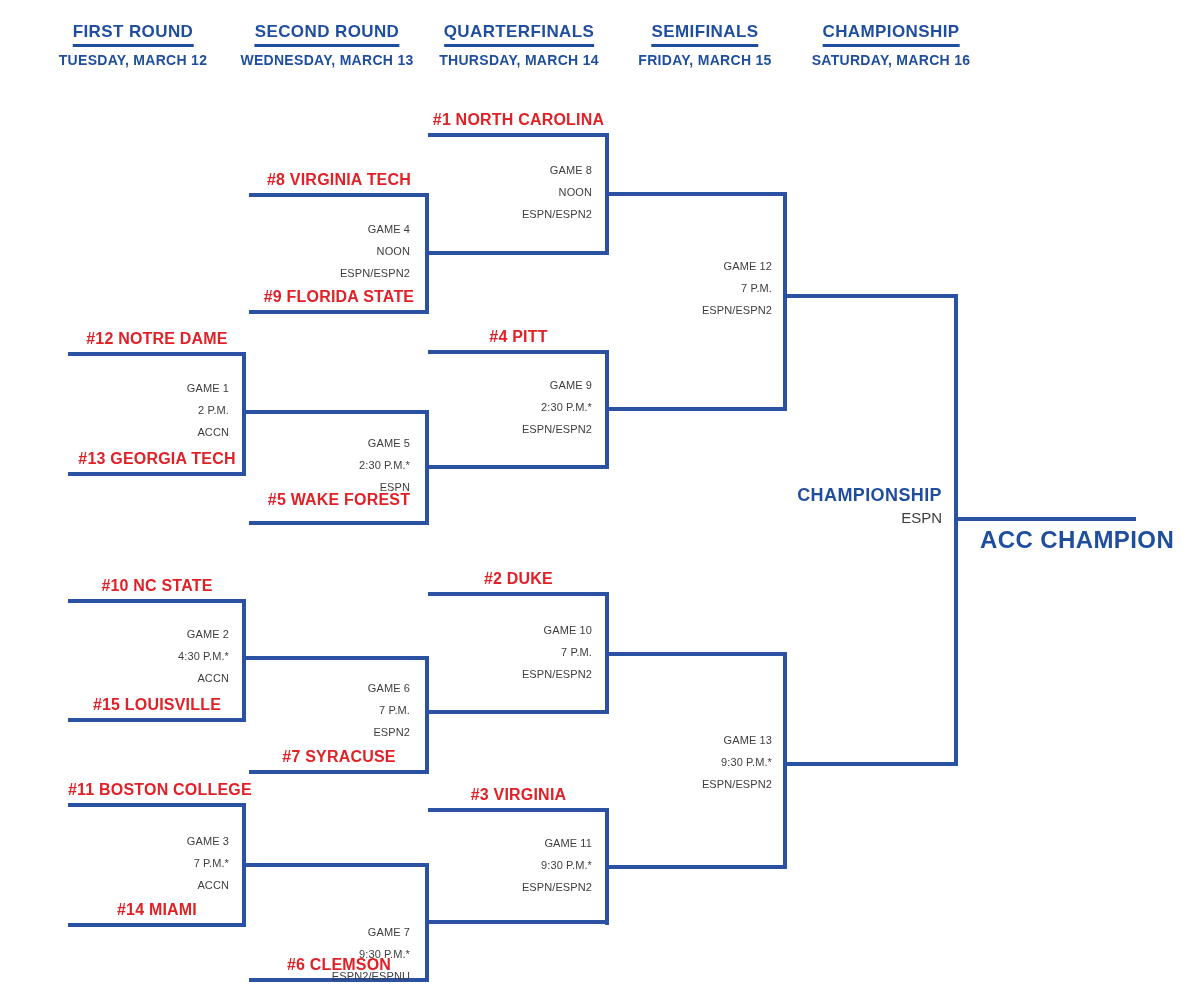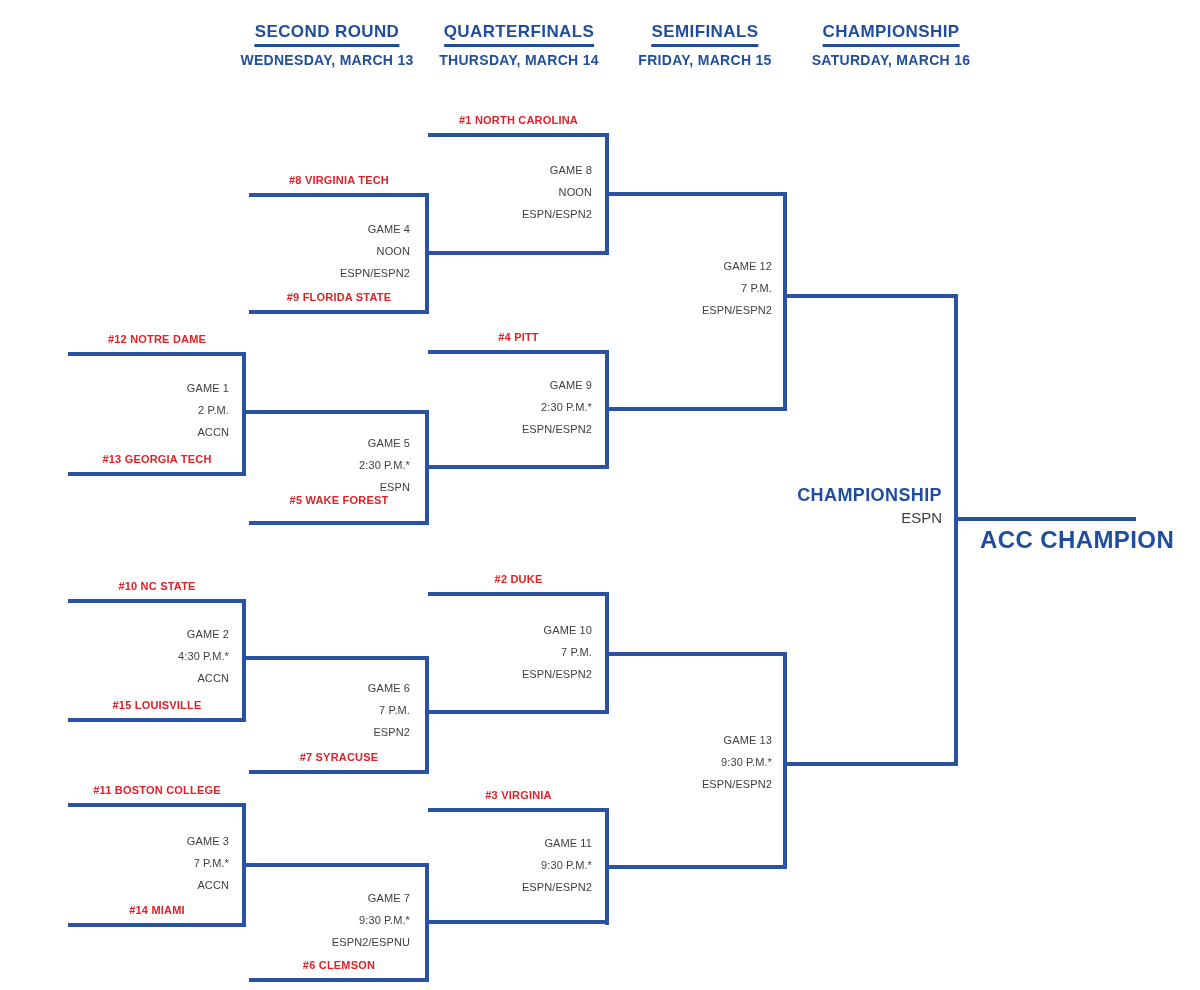--- a/index.html
+++ b/index.html
@@ -21,41 +21,45 @@
     color:var(--header-blue);border-bottom:3px solid var(--header-blue);
     padding-bottom:2px;line-height:20px;
   }
   .round-date{font-size:14px;font-weight:700;letter-spacing:.3px;color:var(--header-blue);margin-top:5px;line-height:16px;}
   
   .h{position:absolute;height:4px;background:var(--line-blue);}
   .v{position:absolute;width:4px;background:var(--line-blue);}
   
   .team{
     position:absolute;height:20px;line-height:20px;text-align:center;
-    font-size:11px;font-weight:700;letter-spacing:.2px;color:var(--team-red);white-space:nowrap;
+    font-size:16px;font-weight:700;letter-spacing:.2px;color:var(--team-red);white-space:nowrap;
   }
   
   .game{
     position:absolute;width:170px;text-align:right;
     font-size:11px;line-height:22px;color:var(--game-text);letter-spacing:.1px;white-space:nowrap;
   }
   
   .champ-block{position:absolute;width:220px;text-align:right;white-space:nowrap;}
   .champ-title{font-size:18px;font-weight:700;letter-spacing:.4px;color:var(--header-blue);line-height:24px;}
   .champ-line{font-size:15px;line-height:22px;color:var(--game-text);}
   .acc-champion{
     position:absolute;font-size:24px;font-weight:700;letter-spacing:.4px;
     color:var(--header-blue);line-height:22px;white-space:nowrap;
   }
 </style>
 </head>
 <body>
 
 <div id="bracket">
 
+  <div class="round-header" style="left:133px">
+    <div class="round-title">FIRST ROUND</div>
+    <div class="round-date">TUESDAY, MARCH 12</div>
+  </div>
   <div class="round-header" style="left:327px">
     <div class="round-title">SECOND ROUND</div>
     <div class="round-date">WEDNESDAY, MARCH 13</div>
   </div>
   <div class="round-header" style="left:519px">
     <div class="round-title">QUARTERFINALS</div>
     <div class="round-date">THURSDAY, MARCH 14</div>
   </div>
   <div class="round-header" style="left:705px">
     <div class="round-title">SEMIFINALS</div>
@@ -151,21 +155,21 @@
   <div class="game" style="left:240px;top:432px">
     <div>GAME 5</div>
     <div>2:30 P.M.*</div>
     <div>ESPN</div>
   </div>
   <div class="game" style="left:240px;top:677px">
     <div>GAME 6</div>
     <div>7 P.M.</div>
     <div>ESPN2</div>
   </div>
-  <div class="game" style="left:240px;top:887px">
+  <div class="game" style="left:240px;top:921px">
     <div>GAME 7</div>
     <div>9:30 P.M.*</div>
     <div>ESPN2/ESPNU</div>
   </div>
   <div class="game" style="left:422px;top:159px">
     <div>GAME 8</div>
     <div>NOON</div>
     <div>ESPN/ESPN2</div>
   </div>
   <div class="game" style="left:422px;top:374px">

